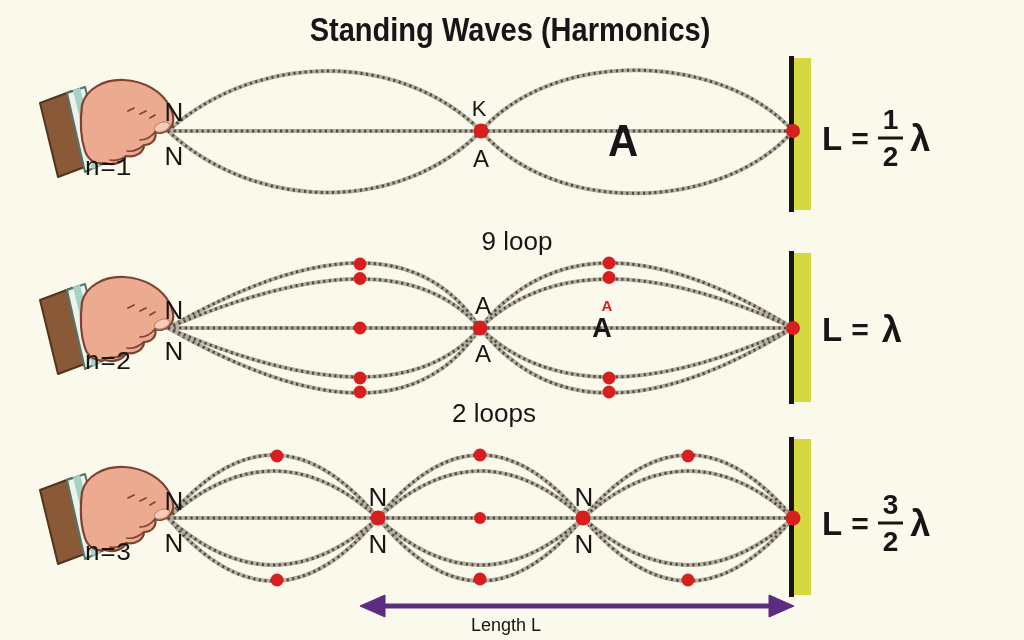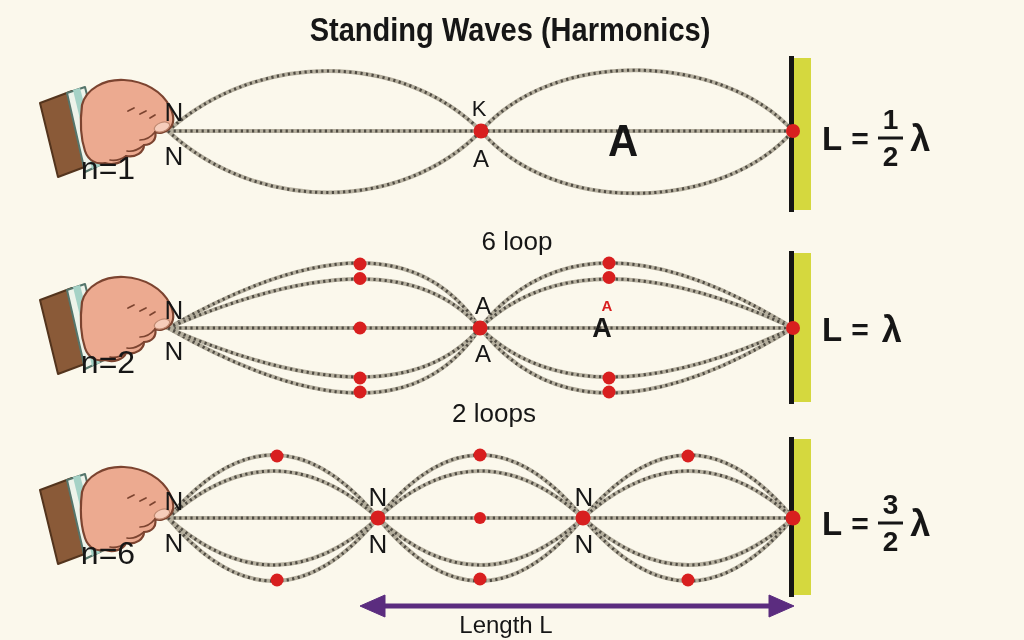--- a/index.html
+++ b/index.html
@@ -32,23 +32,23 @@
   .crease{fill:none;stroke:var(--hand_outline,#7c4430);stroke-width:1.7;stroke-linecap:round;}
 
   .t{position:absolute;transform:translate(-50%,-50%);white-space:nowrap;line-height:1;}
   .title{font-size:33px;font-weight:bold;transform:translate(-50%,-50%) scaleX(.88);}
   .n-label{font-size:26px;}
   .k-label{font-size:22px;}
   .a-label{font-size:24px;}
   .big-a{font-size:44px;font-weight:bold;transform:translate(-50%,-50%) scaleX(.95);}
   .big-a2{font-size:27px;font-weight:bold;}
   .small-a{font-size:15px;font-weight:bold;color:var(--dot_red,#d81f1f);}
-  .mode-label{font-size:32px;}
+  .mode-label{font-size:26px;font-family:Liberation Mono, monospace;}
   .caption{font-size:26px;}
-  .length-label{font-size:24px;}
+  .length-label{font-size:18px;}
 
   .formula{position:absolute;transform:translateY(-50%);display:flex;align-items:center;gap:9px;font-weight:bold;}
   .f-lhs{font-size:33px;}
   .f-eq{font-size:30px;}
   .frac{display:flex;flex-direction:column;align-items:center;line-height:1;font-size:28px;}
   .frac .num{padding:0 5px 3px;border-bottom:3px solid var(--text,#161616);}
   .frac .den{padding-top:3px;}
   .f-lam{font-size:36px;margin-left:-2px;}
   .formula.simple .f-lam{margin-left:4px;}
 </style>
@@ -192,38 +192,38 @@
   </svg>
 
   <div class="t title" style="left:510px;top:29px">Standing Waves (Harmonics)</div>
 
   <div class="t n-label" style="left:174px;top:112px">N</div>
   <div class="t n-label" style="left:174px;top:156px">N</div>
   <div class="t k-label" style="left:479px;top:109px">K</div>
   <div class="t a-label" style="left:481px;top:159px">A</div>
   <div class="t big-a" style="left:623px;top:141px">A</div>
   <div class="t mode-label" style="left:108px;top:168px">n=1</div>
-  <div class="t caption" style="left:517px;top:241px">6 loop</div>
+  <div class="t caption" style="left:517px;top:241px">9 loop</div>
 
   <div class="t n-label" style="left:174px;top:310px">N</div>
   <div class="t n-label" style="left:174px;top:351px">N</div>
   <div class="t a-label" style="left:483px;top:306px">A</div>
   <div class="t a-label" style="left:483px;top:354px">A</div>
   <div class="t small-a" style="left:607px;top:305px">A</div>
   <div class="t big-a2" style="left:602px;top:328px">A</div>
   <div class="t mode-label" style="left:108px;top:362px">n=2</div>
   <div class="t caption" style="left:494px;top:413px">2 loops</div>
 
   <div class="t n-label" style="left:174px;top:501px">N</div>
   <div class="t n-label" style="left:174px;top:543px">N</div>
   <div class="t n-label" style="left:378px;top:497px">N</div>
   <div class="t n-label" style="left:378px;top:544px">N</div>
   <div class="t n-label" style="left:584px;top:497px">N</div>
   <div class="t n-label" style="left:584px;top:544px">N</div>
-  <div class="t mode-label" style="left:108px;top:553px">n=6</div>
+  <div class="t mode-label" style="left:108px;top:553px">n=3</div>
 
   <div class="formula" style="left:822px;top:138px">
     <span class="f-lhs">L</span>
     <span class="f-eq">=</span>
     <span class="frac">
       <span class="num">1</span>
       <span class="den">2</span>
     </span>
     <span class="f-lam">λ</span>
   </div>

